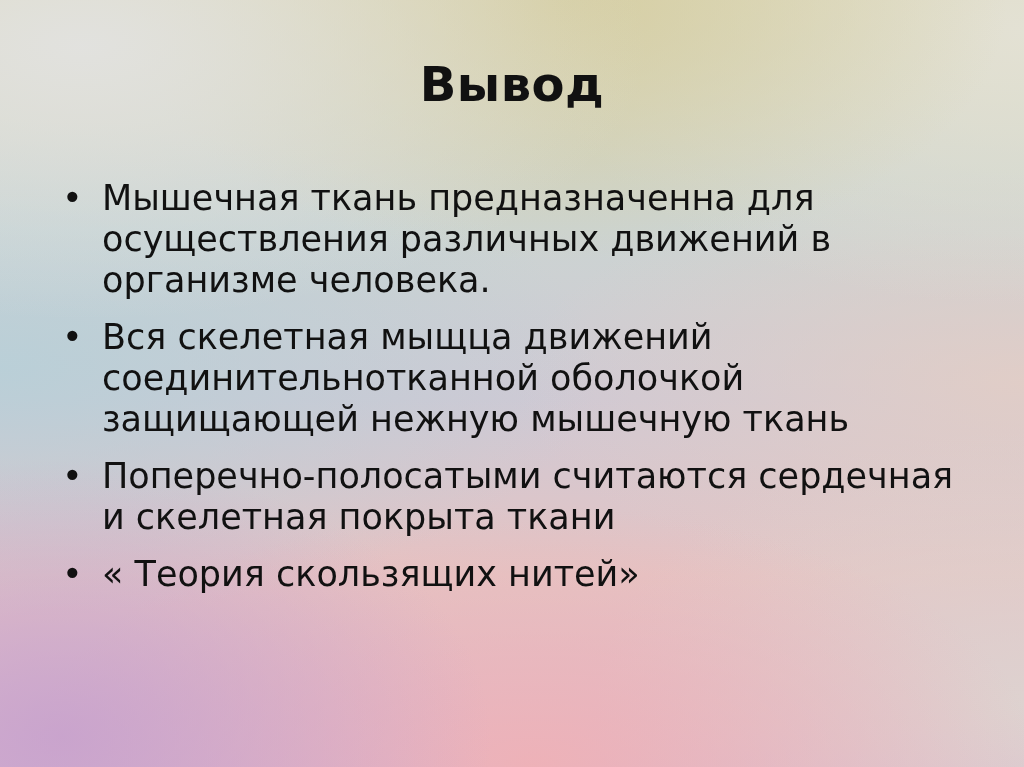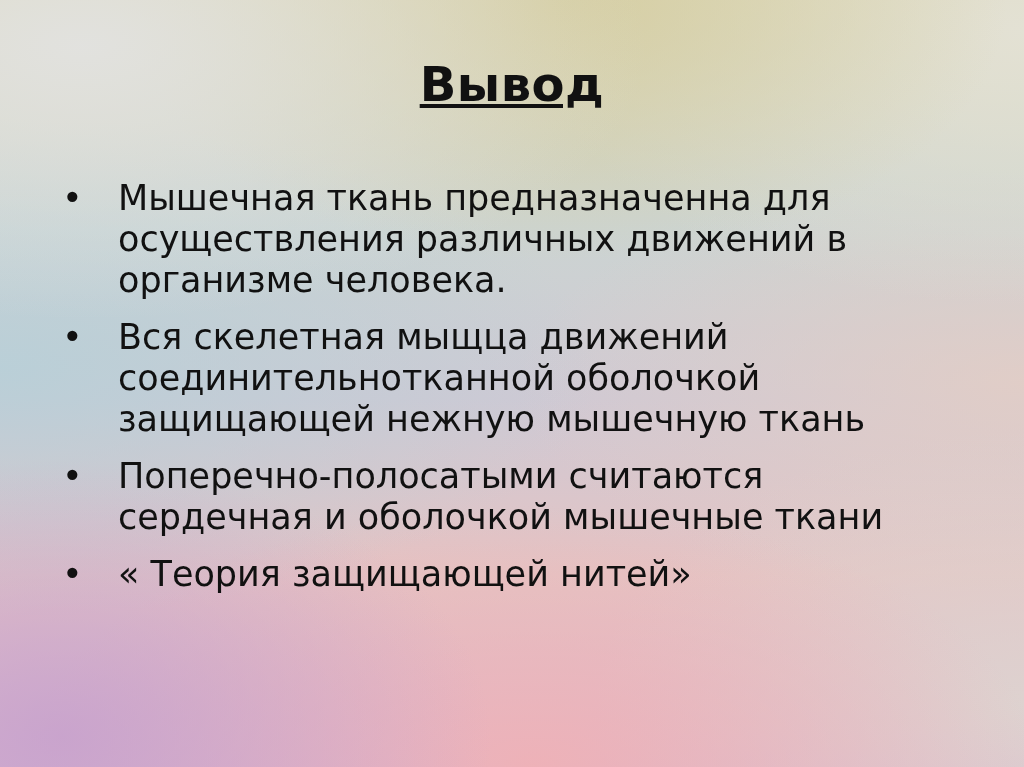--- a/index.html
+++ b/index.html
@@ -33,21 +33,20 @@
     position: absolute;
     left: 0;
     right: 0;
     top: 58px;
     text-align: center;
     font-size: 48px;
     font-weight: bold;
     color: #111111;
     letter-spacing: 0.5px;
     line-height: 1.1;
-    text-decoration: underline;
   }
   .bullet-list {
     position: absolute;
     left: 52px;
     top: 178px;
     right: 60px;
     margin: 0;
     padding: 0;
     list-style: none;
   }
@@ -65,42 +64,41 @@
   .bullet-dot {
     position: absolute;
     left: 10px;
     top: 0;
     font-size: 35px;
     line-height: 1.17;
     color: #111111;
   }
   .bullet-text {
     display: block;
-    margin-left: 16px;
   }
 </style>
 </head>
 <body>
 
 <div class="slide">
 
   <div class="slide-title">Вывод</div>
 
   <ul class="bullet-list">
     <li class="bullet-item">
       <span class="bullet-dot">•</span>
       <span class="bullet-text">Мышечная ткань предназначенна для осуществления различных движений в организме человека.</span>
     </li>
     <li class="bullet-item">
       <span class="bullet-dot">•</span>
       <span class="bullet-text">Вся скелетная мыщца движений соединительнотканной оболочкой защищающей нежную мышечную ткань</span>
     </li>
     <li class="bullet-item">
       <span class="bullet-dot">•</span>
-      <span class="bullet-text">Поперечно-полосатыми считаются сердечная и оболочкой мышечные ткани</span>
+      <span class="bullet-text">Поперечно-полосатыми считаются сердечная и скелетная покрыта ткани</span>
     </li>
     <li class="bullet-item">
       <span class="bullet-dot">•</span>
-      <span class="bullet-text">« Теория защищающей нитей»</span>
+      <span class="bullet-text">« Теория скользящих нитей»</span>
     </li>
   </ul>
 
 </div>
 
 </body></html>

